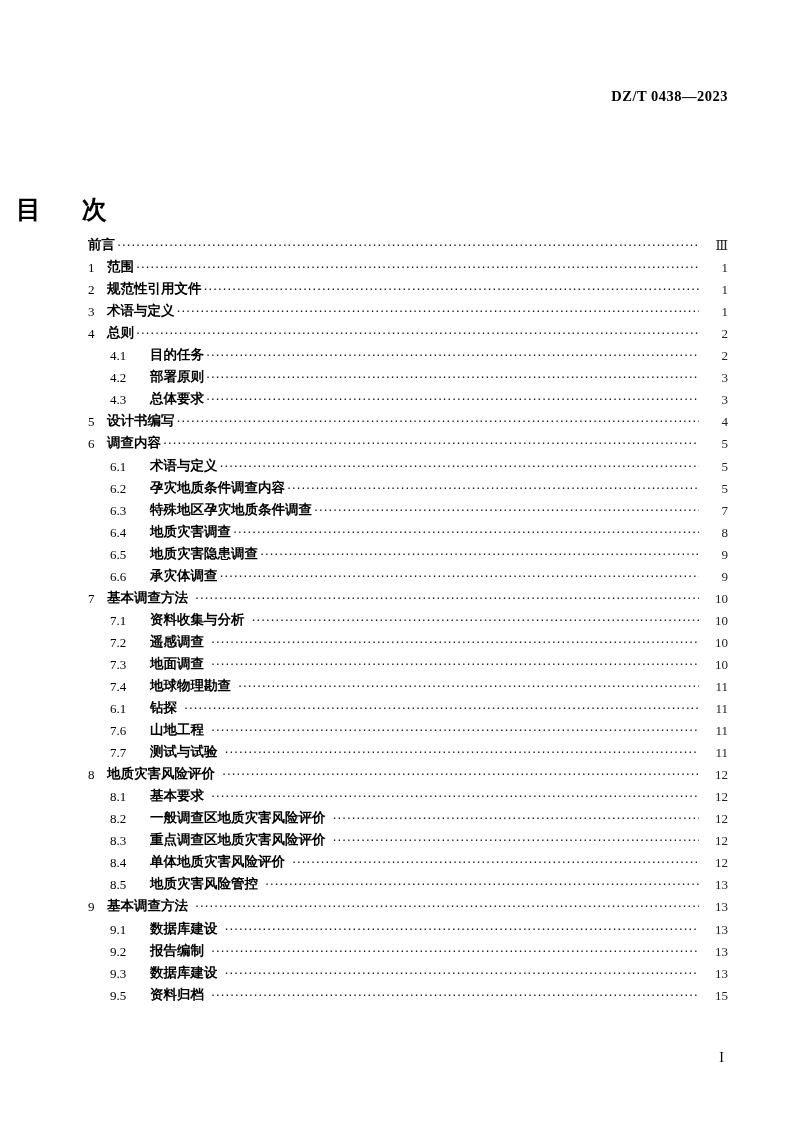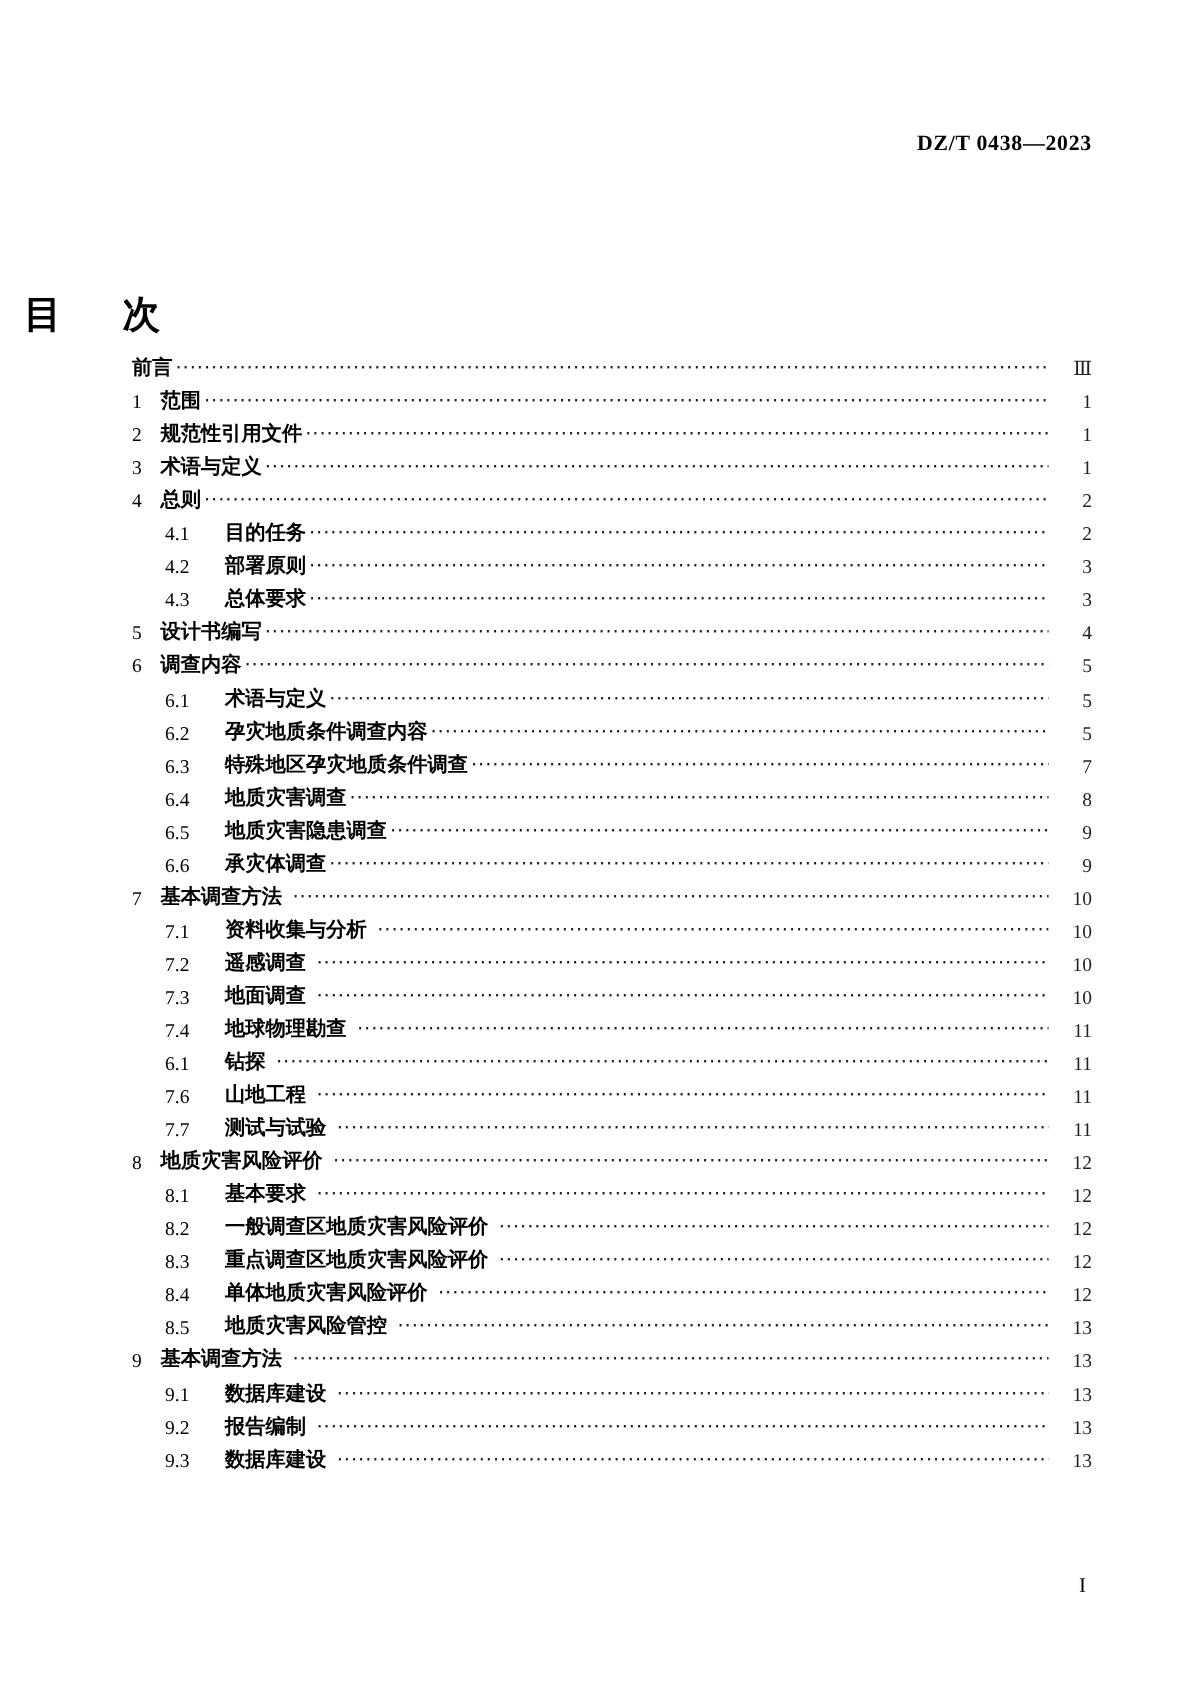--- a/index.html
+++ b/index.html
@@ -331,17 +331,23 @@
         <span class="toc-label">报告编制</span>
         <span class="toc-leader"></span>
         <span class="toc-page">13</span>
       </div>
       <div class="toc-row lvl-2 gap-before">
         <span class="toc-num">9.3</span>
         <span class="toc-label">数据库建设</span>
         <span class="toc-leader"></span>
         <span class="toc-page">13</span>
       </div>
+      <div class="toc-row lvl-2 gap-before">
+        <span class="toc-num">9.5</span>
+        <span class="toc-label">资料归档</span>
+        <span class="toc-leader"></span>
+        <span class="toc-page">15</span>
+      </div>
     </div>
 
   <div class="footer-page">I</div>
 
 </div>
 
 </body></html>

